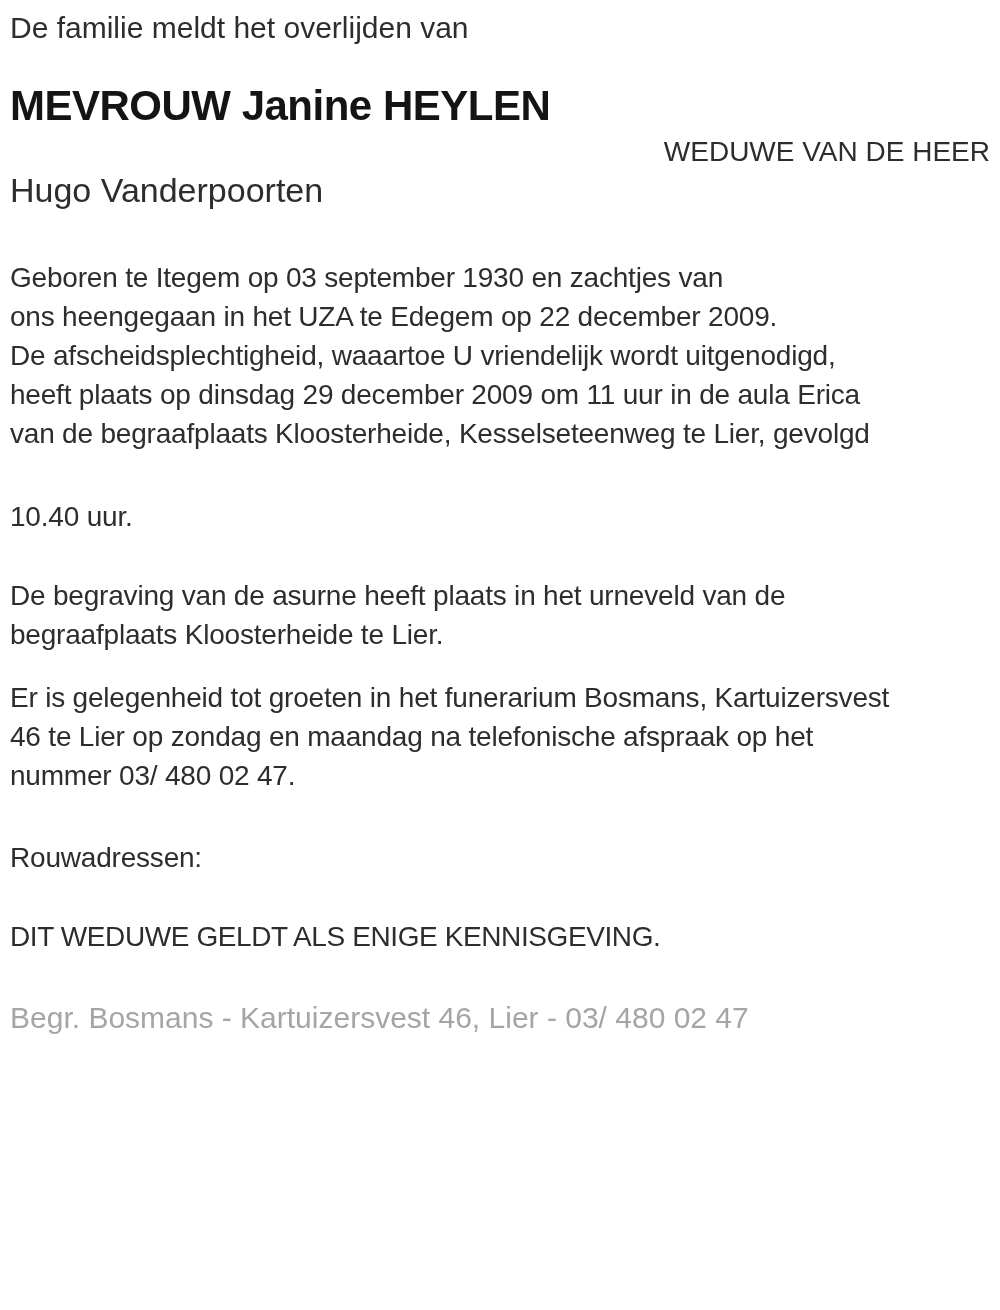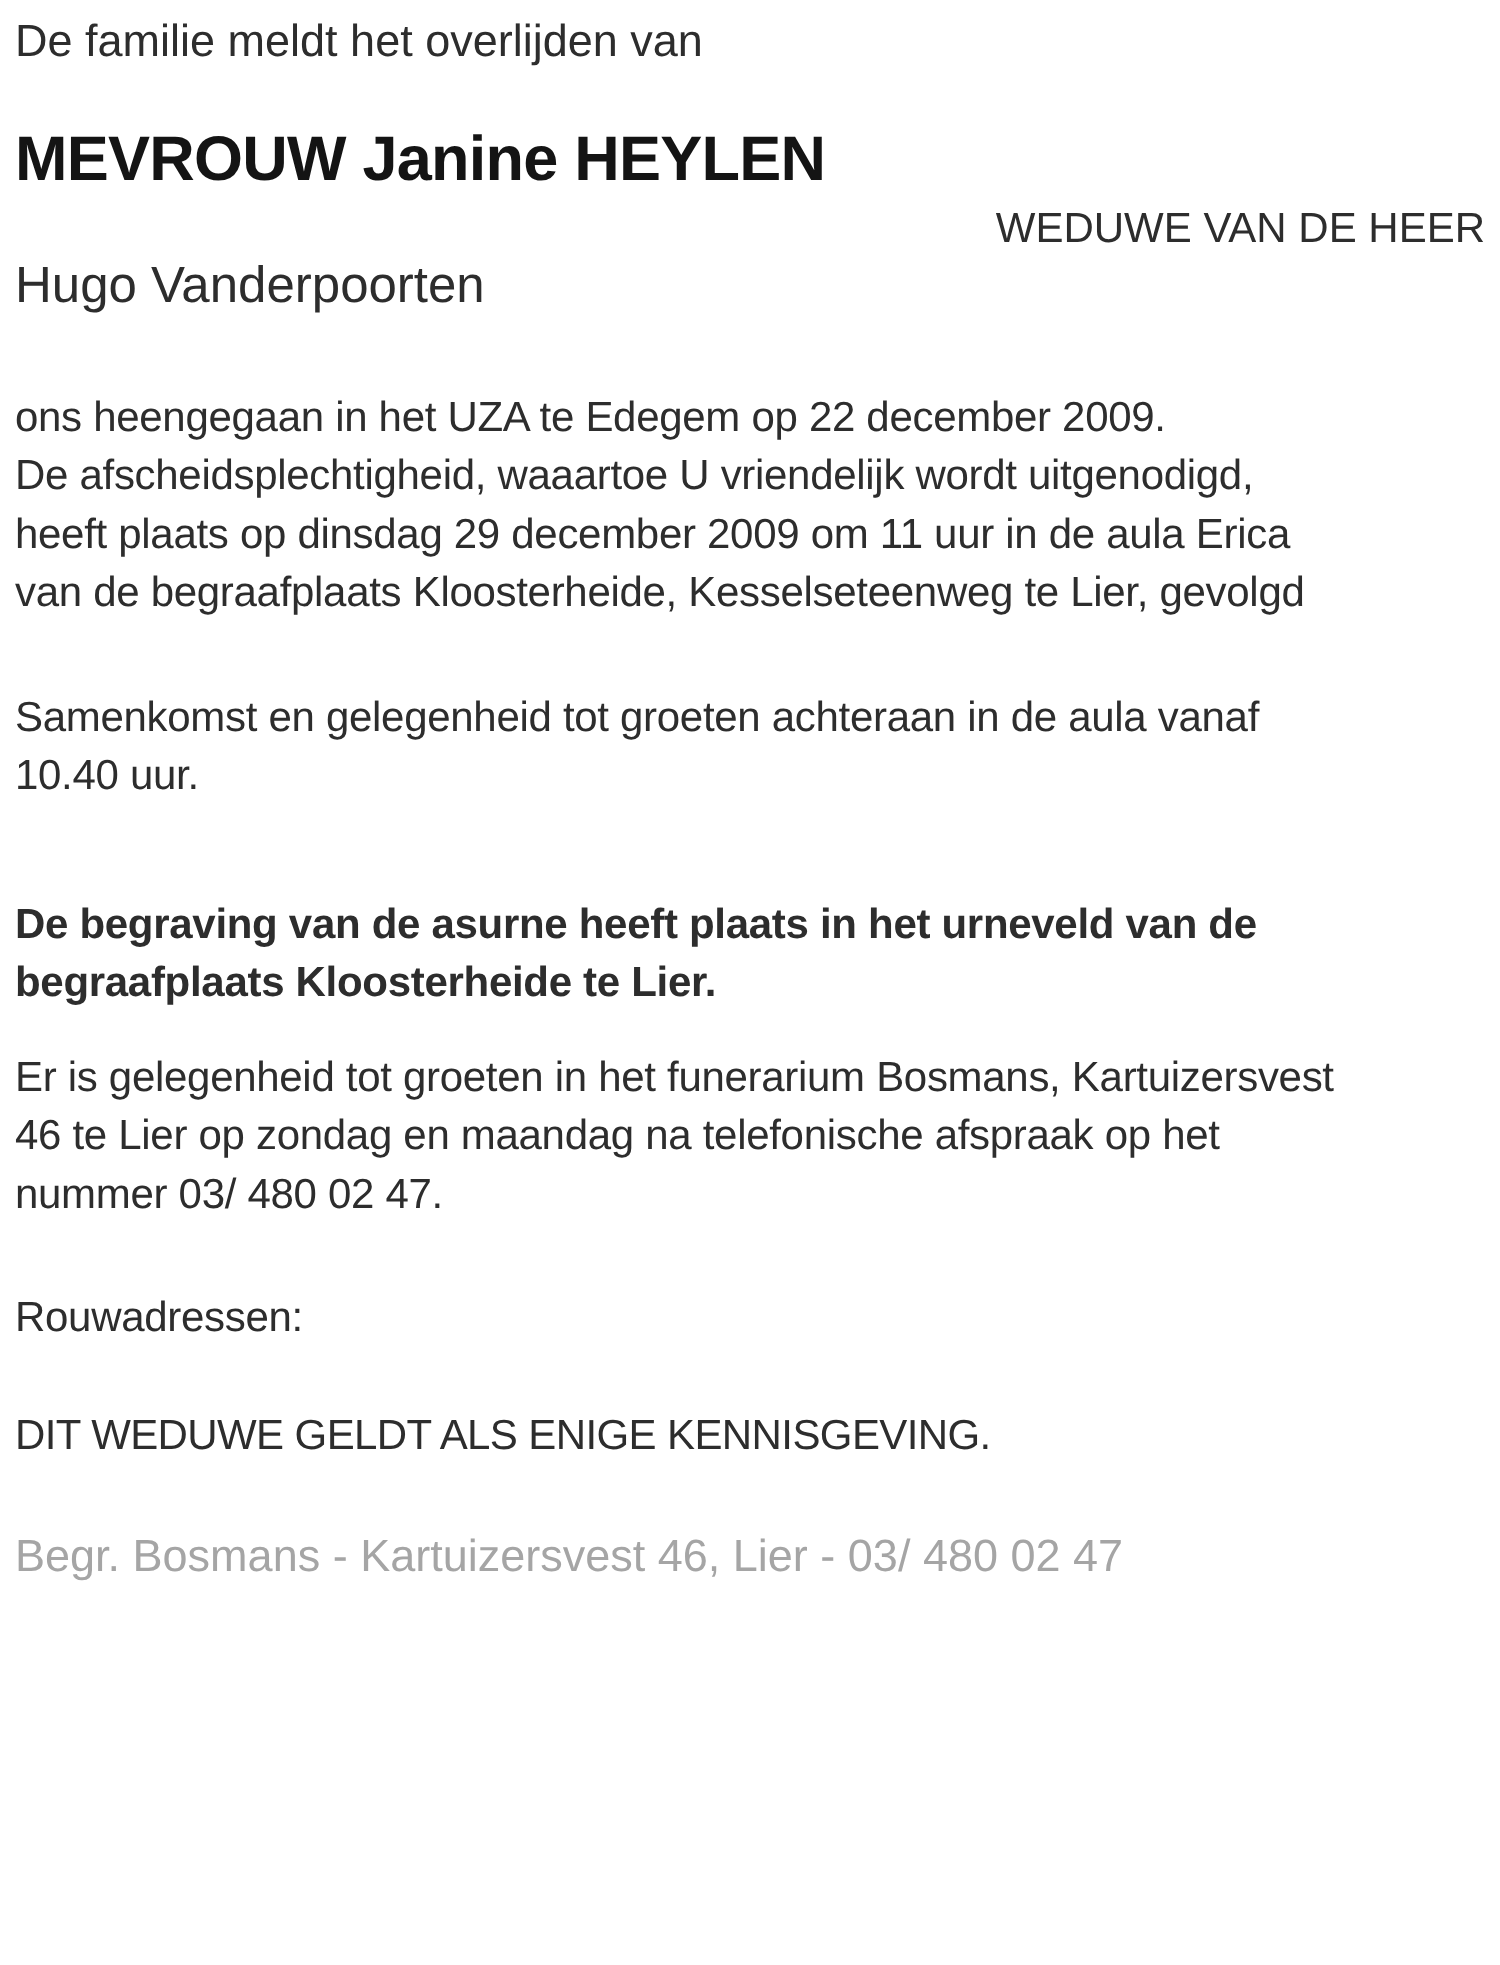--- a/index.html
+++ b/index.html
@@ -48,21 +48,21 @@
   .para {
     font-size: 28px;
     line-height: 39px;
     letter-spacing: -0.2px;
   }
   .para .line {
     white-space: nowrap;
   }
   .p-ceremony       { margin-top: 48px; }
   .p-gathering      { margin-top: 44px; }
-  .p-burial         { margin-top: 60px; font-weight: bold; }
+  .p-burial         { margin-top: 40px; }
   .p-visiting       { margin-top: 24px; }
   .p-rouw-label     { margin-top: 43px; }
   .p-addresses      { margin-top: 41px; }
   .p-notice-only    { margin-top: 40px; letter-spacing: -0.4px; }
   .footer {
     margin: 42px 0 0 0;
     font-size: 30px;
     line-height: 40px;
     color: var(--footer-color, #a5a5a5);
     white-space: nowrap;
@@ -75,28 +75,28 @@
 
   <p class="intro">De familie meldt het overlijden van</p>
 
   <h1 class="title">MEVROUW Janine HEYLEN</h1>
 
   <p class="relation">WEDUWE VAN DE HEER</p>
 
   <p class="spouse">Hugo Vanderpoorten</p>
 
   <div class="para p-ceremony">
+    <div class="line">Geboren te Itegem op 03 september 1930 en zachtjes van</div>
     <div class="line">ons heengegaan in het UZA te Edegem op 22 december 2009.</div>
     <div class="line">De afscheidsplechtigheid, waaartoe U vriendelijk wordt uitgenodigd,</div>
     <div class="line">heeft plaats op dinsdag 29 december 2009 om 11 uur in de aula Erica</div>
     <div class="line">van de begraafplaats Kloosterheide, Kesselseteenweg te Lier, gevolgd</div>
   </div>
 
   <div class="para p-gathering">
-    <div class="line">Samenkomst en gelegenheid tot groeten achteraan in de aula vanaf</div>
     <div class="line">10.40 uur.</div>
   </div>
 
   <div class="para p-burial">
     <div class="line">De begraving van de asurne heeft plaats in het urneveld van de</div>
     <div class="line">begraafplaats Kloosterheide te Lier.</div>
   </div>
 
   <div class="para p-visiting">
     <div class="line">Er is gelegenheid tot groeten in het funerarium Bosmans, Kartuizersvest</div>

